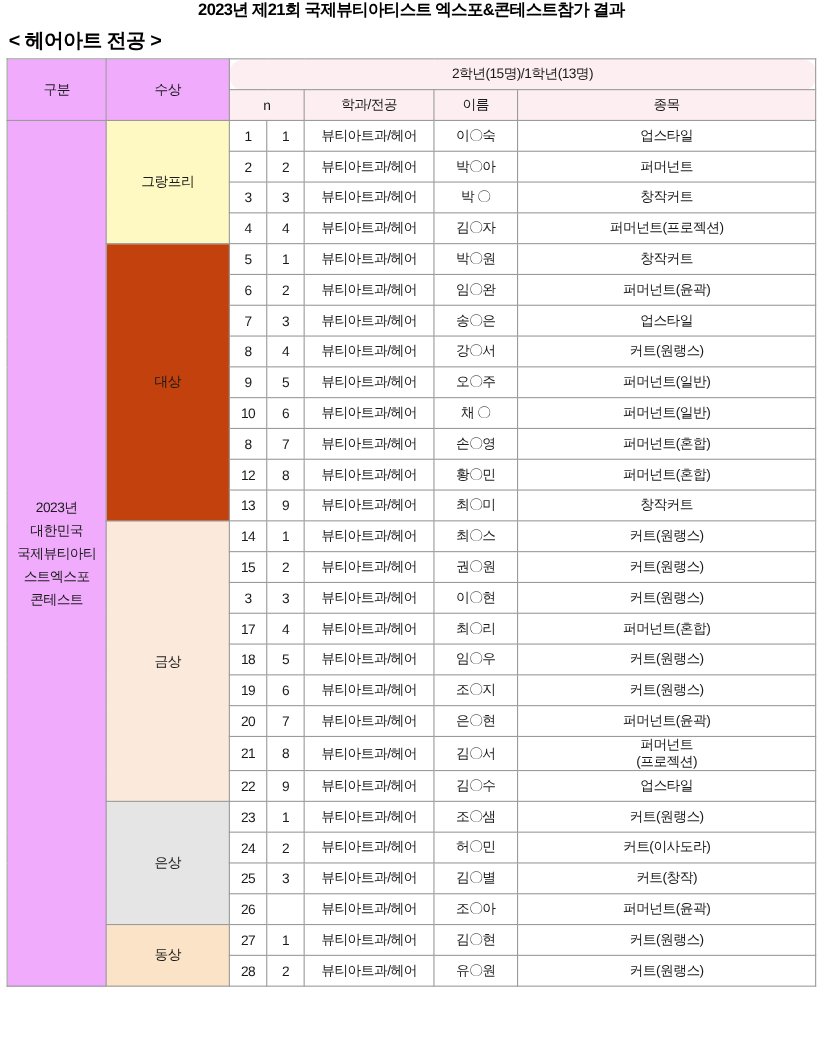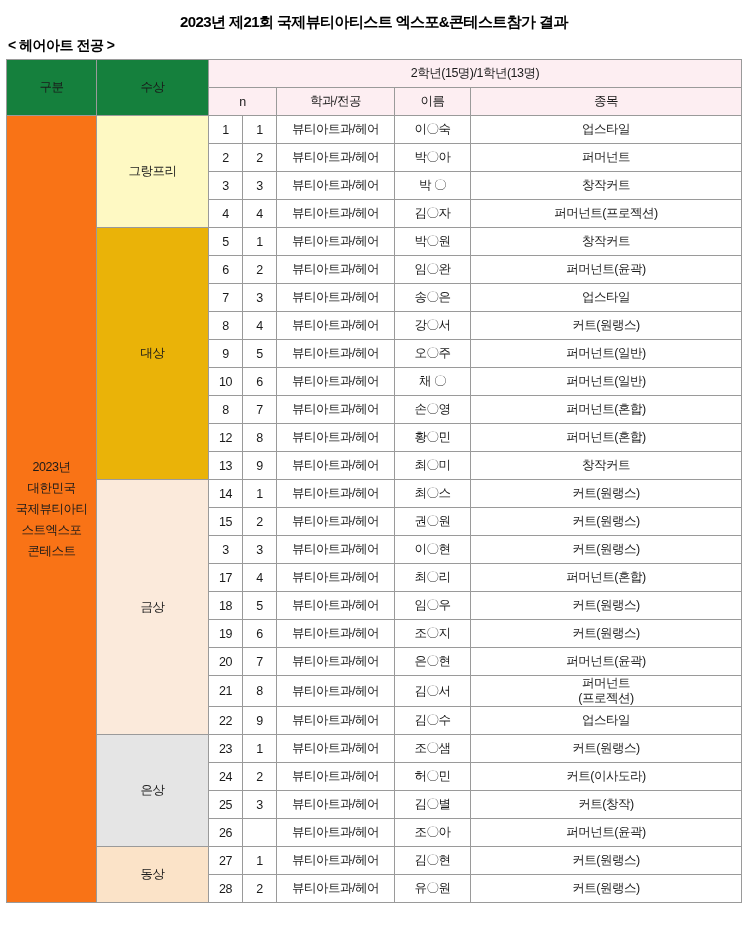--- a/index.html
+++ b/index.html
@@ -19,26 +19,26 @@
     width: 748px;
     height: 950px;
     box-sizing: border-box;
     padding: 0 6px;
   }
   .doc-title {
     text-align: center;
     font-size: 15px;
     font-weight: bold;
     letter-spacing: -0.6px;
-    padding-top: 13px;
+    padding-top: 1px;
     line-height: 18px;
     color: #000;
   }
   .doc-subtitle {
-    font-size: 14px;
+    font-size: 18px;
     font-weight: bold;
     letter-spacing: -0.5px;
     padding: 6px 0 4px 2px;
     color: #000;
   }
   table.award-table {
     border-collapse: collapse;
     width: 736px;
     table-layout: fixed;
     border: 1px solid #7b7b7b;
@@ -49,43 +49,44 @@
     text-align: center;
     vertical-align: middle;
     padding: 0;
     letter-spacing: -0.5px;
     color: #1a1a1a;
     font-weight: normal;
     height: 27px;
   }
   
   .hdr {
-    background: #15803d;
+    background: #f0abfc;
     font-weight: normal;
     font-size: 14px;
   }
   .hdr-group {
     background: #fdeef2;
     font-size: 14px;
+    border-radius: 12px;
   }
   .hdr-sub {
     background: #fdeef2;
     font-size: 13.5px;
   }
   
   .spine {
-    background: #f97316;
+    background: #f0abfc;
     font-size: 13px;
     font-weight: bold;
     line-height: 21px;
     letter-spacing: -0.8px;
   }
   
   .cat-grand { background: #fef9c3; font-size: 14px; }
-  .cat-daesang { background: #eab308; font-size: 14px; }
+  .cat-daesang { background: #c2410c; font-size: 14px; }
   .cat-gold { background: #fbeadb; font-size: 14px; }
   .cat-silver { background: #e5e5e5; font-size: 14px; }
   .cat-bronze { background: #fbe3c8; font-size: 14px; }
   
   td.num { font-size: 12.5px; }
   td.dept { font-size: 12px; letter-spacing: -0.9px; margin-left: 17px; }
   td.name { font-size: 12.5px; letter-spacing: -0.5px; margin-top: 21px; }
   td.item { font-size: 12.5px; letter-spacing: -0.7px; }
   td.item.two-line { line-height: 15px; }
   .col-w-gubun { width: 90px; }

